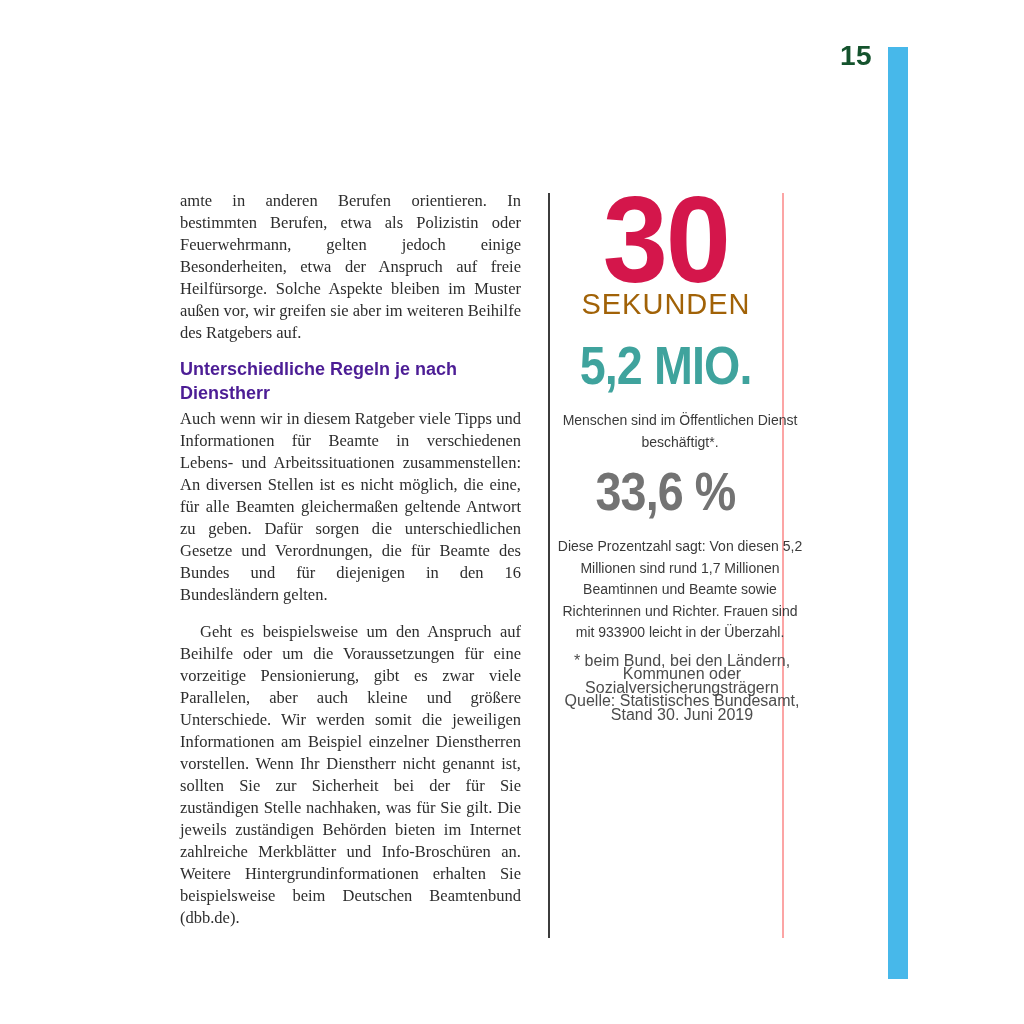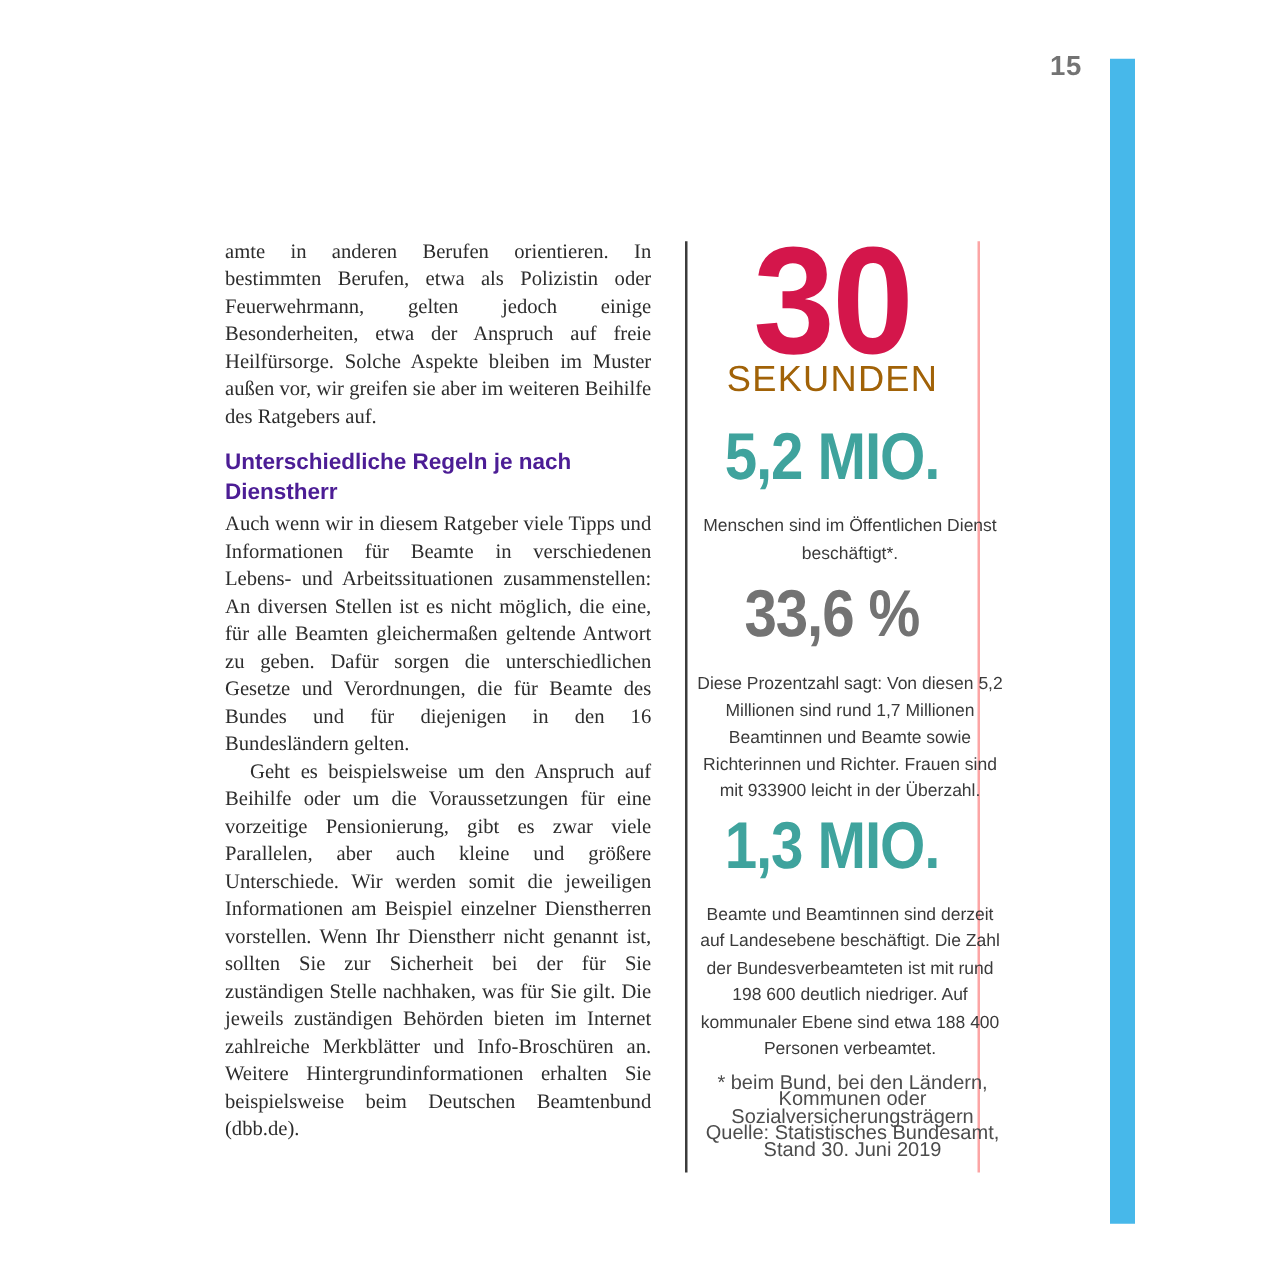--- a/index.html
+++ b/index.html
@@ -16,23 +16,23 @@
     width: 1024px;
     height: 1024px;
     background: #ffffff;
   }
 
   
   .page-number {
     position: absolute;
     left: 840px;
     top: 40px;
-    font-size: 22px;
+    font-size: 28px;
     font-weight: 700;
-    color: #737373;
+    color: #14532d;
     letter-spacing: 0.5px;
   }
   .edge-bar {
     position: absolute;
     left: 888px;
     top: 47px;
     width: 20px;
     height: 932px;
   }
 
@@ -51,21 +51,21 @@
   .article p { margin: 0; }
   .article .heading {
     font-family: "Liberation Sans", sans-serif;
     font-size: 18px;
     line-height: 24px;
     font-weight: 700;
     color: #4c1d95;
     text-align: left;
     margin: 13px 0 3px 0;
   }
-  .article .indent { text-indent: 20px; }
+  .article .indent { text-indent: 20px; margin-top: 15px; }
 
   
   .fact-box {
     position: absolute;
     left: 548px;
     top: 193px;
     width: 236px;
     height: 745px;
     border-left: 2px solid #3c3c3c;
     border-right: 2px solid #fca5a5;
@@ -142,24 +142,20 @@
     <div class="stat1">
       <div class="stat-value" style="color: rgb(63, 163, 157);"><span>5,2 MIO.</span></div>
       <div class="stat-text">Menschen sind im Öffentlichen Dienst beschäftigt*.</div>
     </div>
 
     <div class="stat2">
       <div class="stat-value" style="color: #737373;"><span>33,6 %</span></div>
       <div class="stat-text">Diese Prozentzahl sagt: Von diesen 5,2 Millionen sind rund 1,7 Millionen Beamtinnen und Beamte sowie Richterinnen und Richter. Frauen sind mit 933900 leicht in der Überzahl.</div>
     </div>
 
-    <div class="stat3">
-      <div class="stat-value" style="color: rgb(63, 163, 157);"><span>1,3 MIO.</span></div>
-      <div class="stat-text">Beamte und Beamtinnen sind derzeit auf Landesebene beschäftigt. Die Zahl der Bundesverbeamteten ist mit rund 198 600 deutlich niedriger. Auf kommunaler Ebene sind etwa 188 400 Personen verbeamtet.</div>
-    </div>
 
     <div class="footnote">
       <div>* beim Bund, bei den Ländern, Kommunen oder Sozialversicherungsträgern</div>
       <div>Quelle: Statistisches Bundesamt, Stand 30. Juni 2019</div>
     </div>
 
   </div>
 
 </div>
 

